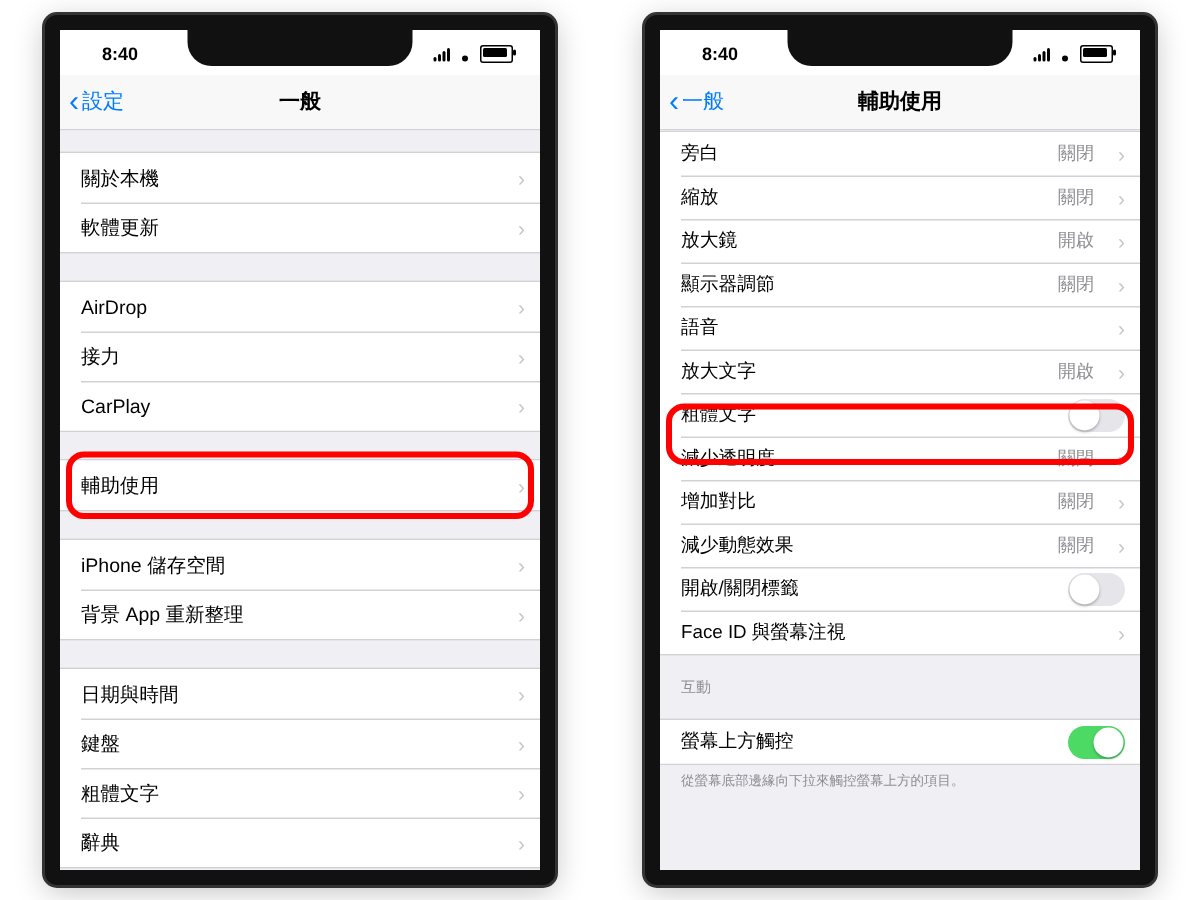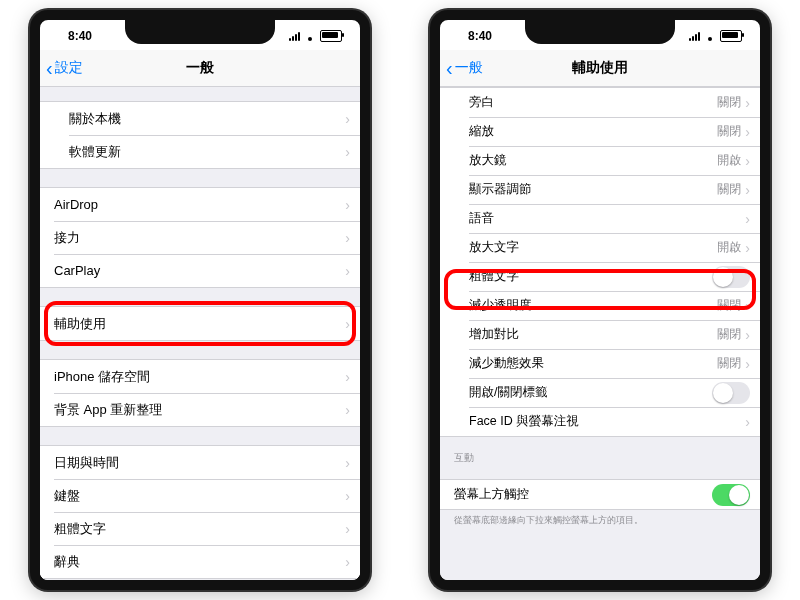--- a/index.html
+++ b/index.html
@@ -11,21 +11,21 @@
     font-family: -apple-system, "Helvetica Neue", Arial, sans-serif;
     display: flex;
     justify-content: space-around;
     align-items: center;
   }
   .phone {
     width: 320px;
     height: 560px;
     background: #fff;
     border: 10px solid #111;
-    border-radius: 18px;
+    border-radius: 8px;
     position: relative;
     overflow: hidden;
     box-shadow: 0 0 0 2px #333, 0 4px 20px rgba(0,0,0,0.25);
   }
   .notch {
     position: absolute;
     top: 0;
     left: 50%;
     transform: translateX(-50%);
     width: 150px;
@@ -116,21 +116,21 @@
     height: calc(100% - 28px - 36px);
     overflow: hidden;
     background: #efeff4;
   }
   .group {
     margin-top: 18px;
     background: #fff;
     border-top: 0.5px solid #d1d1d6;
     border-bottom: 0.5px solid #d1d1d6;
   }
-  .group:first-child { margin-top: 14px; padding-left: 15px; }
+  .group:first-child { margin-top: 14px; }
   .group-header {
     font-size: 10px;
     color: #8e8e93;
     padding: 14px 14px 4px 14px;
   }
   .group-footer {
     font-size: 9px;
     color: #8e8e93;
     padding: 4px 14px 0 14px;
   }
@@ -151,21 +151,21 @@
     background: #d1d1d6;
   }
   .row .label {
     flex: 1;
     font-size: 13px;
     color: #000;
   }
   .row .value {
     font-size: 12px;
     color: #8e8e93;
-    margin-right: 4px;
+    margin-right: 16px;
   }
   .row .disclosure {
     color: #c7c7cc;
     font-size: 14px;
   }
   .switch {
     width: 38px; height: 22px; border-radius: 11px;
     background: #e5e5ea; position: relative;
   }
   .switch.on { background:#4cd964; }

